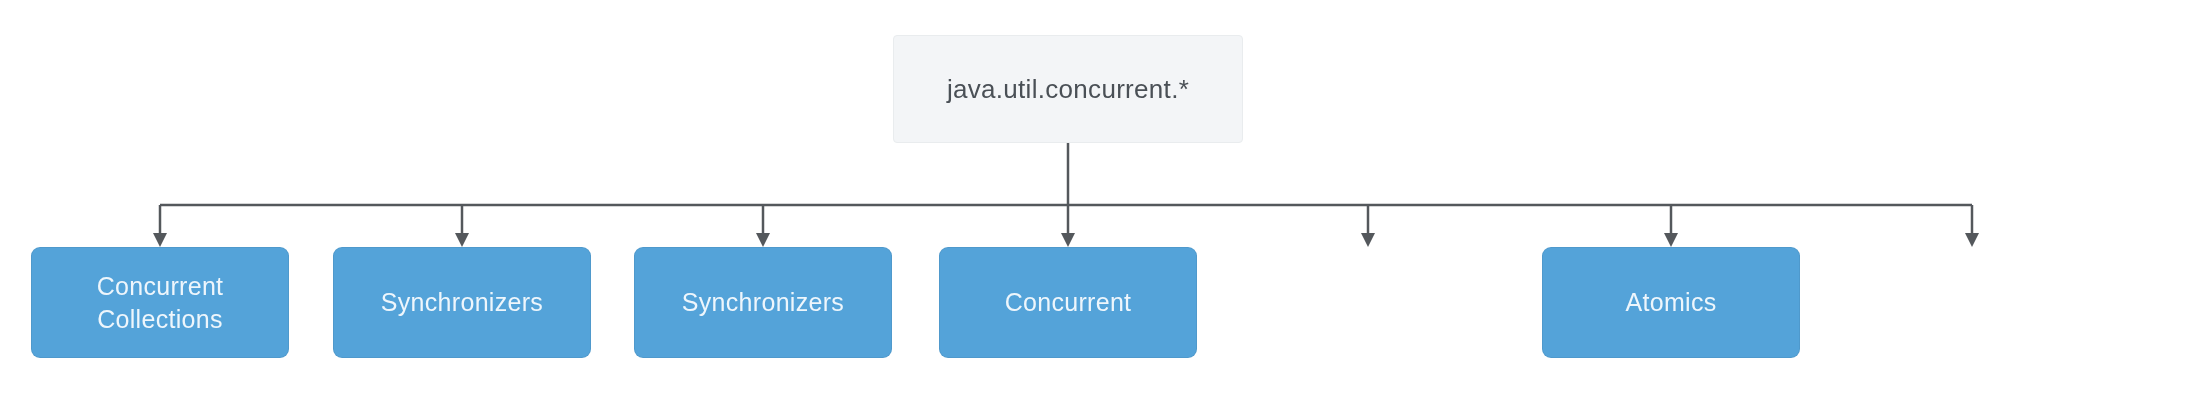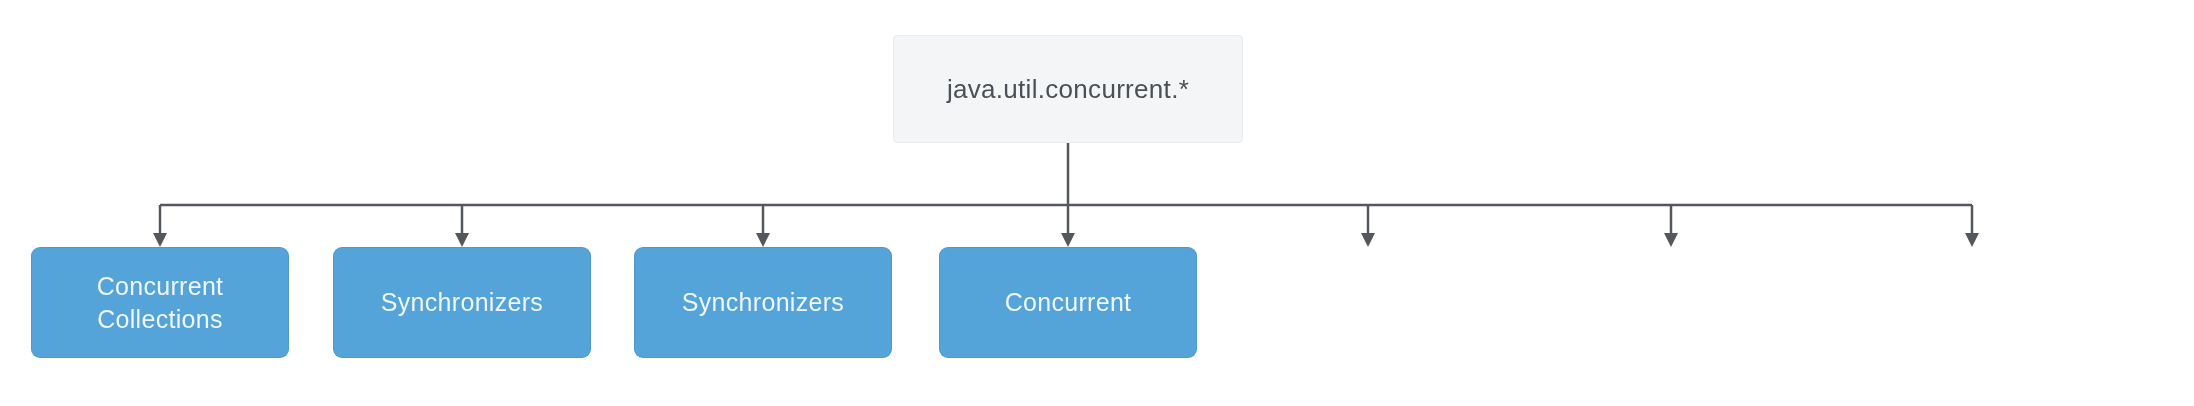--- a/index.html
+++ b/index.html
@@ -84,14 +84,17 @@
   </div>
   <div class="child-node" style="left:333px">
     <span>Synchronizers</span>
   </div>
   <div class="child-node" style="left:634px">
     <span>Synchronizers</span>
   </div>
   <div class="child-node" style="left:939px">
     <span>Concurrent</span>
   </div>
+  <div class="child-node" style="left:1542px">
+    <span>Atomics</span>
+  </div>
 
 </div>
 
 </body></html>

